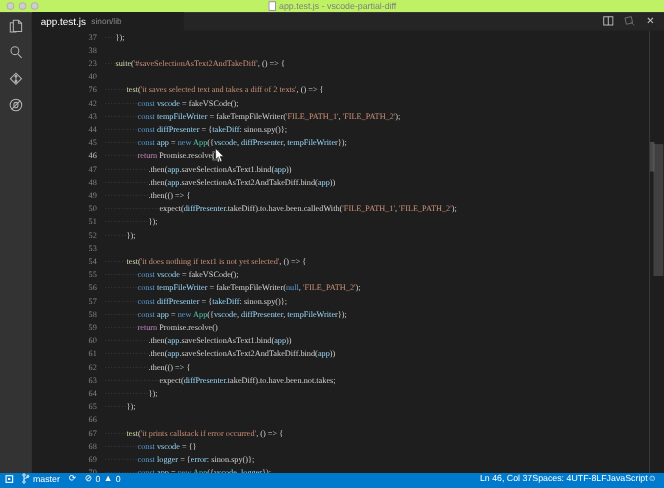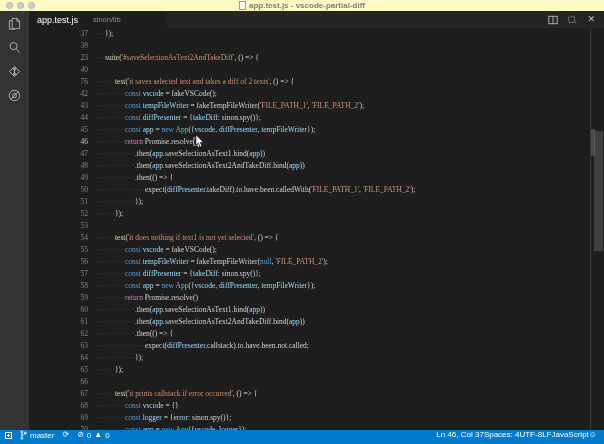--- a/index.html
+++ b/index.html
@@ -1,34 +1,34 @@
 <!DOCTYPE html>
 <html><head>
 <meta charset="utf-8">
 <style>
   html,body{margin:0;padding:0;}
   body{width:604px;height:444px;position:relative;overflow:hidden;background:#1e1e1e;
        font-family:"Liberation Sans",sans-serif;-webkit-font-smoothing:antialiased;}
 
   
-  .titlebar{position:absolute;left:0;top:0;width:604px;height:11px;background:#fef9c3;
-            border-bottom:1px solid #c9c9c9;display:flex;align-items:center;justify-content:center;font-weight:bold;}
+  .titlebar{position:absolute;left:0;top:0;width:604px;height:11px;background:#bef264;
+            border-bottom:1px solid #c9c9c9;display:flex;align-items:center;justify-content:center;}
   .traffic{position:absolute;left:6px;top:2px;display:flex;gap:4px;}
   .traffic span{width:7px;height:7px;border-radius:50%;background:#cfcdcd;border:0.5px solid #b3b1b1;box-sizing:border-box;}
   .win-title{font-size:8px;color:#7f7f7f;display:flex;align-items:center;gap:3px;}
   .doc-mini{display:inline-block;width:5px;height:7px;border:1px solid #9a9a9a;background:#fff;}
 
   
   .activitybar{position:absolute;left:0;top:11px;width:29px;height:419px;background:#333333;}
   .ab-item{width:29px;height:24px;display:flex;align-items:center;justify-content:center;}
   .ab-item svg{stroke:#b4b4b4;fill:none;stroke-width:1;}
 
   
   .tabbar{position:absolute;left:29px;top:11px;right:0;height:17px;background:#252526;display:flex;}
-  .tab{width:138px;height:17px;background:#1e1e1e;display:flex;align-items:center;padding:0 8px;box-sizing:border-box;gap:15px;}
+  .tab{width:138px;height:17px;background:#1e1e1e;display:flex;align-items:center;padding:0 8px;box-sizing:border-box;gap:5px;}
   .tab-name{font-size:9px;color:#ffffff;}
   .tab-path{font-size:7.5px;color:#8a8a8a;}
   .editor-actions{margin-left:auto;display:flex;align-items:center;gap:9px;padding-right:9px;}
   .editor-actions .ea{color:#c5c5c5;font-size:9px;line-height:1;}
   .editor-actions svg{stroke:#c5c5c5;fill:none;stroke-width:1;}
   .ea-dim svg{stroke:#6f6f6f;}
 
   
   .editor{position:absolute;left:29px;top:28px;right:0;bottom:14px;background:#1e1e1e;overflow:hidden;}
   .line{display:flex;height:12px;line-height:12px;white-space:pre;
@@ -149,21 +149,21 @@
       <div class="line"><span class="ln">53</span><span class="lc"></span></div>
       <div class="line"><span class="ln">54</span><span class="lc"><span class="tok-ws">········</span><span class="tok-fn">test</span><span class="tok-pl">(</span><span class="tok-str">'it does nothing if text1 is not yet selected'</span><span class="tok-pl">, () =&gt; {</span></span></div>
       <div class="line"><span class="ln">55</span><span class="lc"><span class="tok-ws">············</span><span class="tok-kw">const</span><span class="tok-pl"> </span><span class="tok-vr">vscode</span><span class="tok-pl"> = fakeVSCode();</span></span></div>
       <div class="line"><span class="ln">56</span><span class="lc"><span class="tok-ws">············</span><span class="tok-kw">const</span><span class="tok-pl"> </span><span class="tok-vr">tempFileWriter</span><span class="tok-pl"> = fakeTempFileWriter(</span><span class="tok-kw">null</span><span class="tok-pl">, </span><span class="tok-str">'FILE_PATH_2'</span><span class="tok-pl">);</span></span></div>
       <div class="line"><span class="ln">57</span><span class="lc"><span class="tok-ws">············</span><span class="tok-kw">const</span><span class="tok-pl"> </span><span class="tok-vr">diffPresenter</span><span class="tok-pl"> = {</span><span class="tok-vr">takeDiff</span><span class="tok-pl">: sinon.spy()};</span></span></div>
       <div class="line"><span class="ln">58</span><span class="lc"><span class="tok-ws">············</span><span class="tok-kw">const</span><span class="tok-pl"> </span><span class="tok-vr">app</span><span class="tok-pl"> = </span><span class="tok-kw">new</span><span class="tok-pl"> </span><span class="tok-cls">App</span><span class="tok-pl">({</span><span class="tok-vr">vscode</span><span class="tok-pl">, </span><span class="tok-vr">diffPresenter</span><span class="tok-pl">, </span><span class="tok-vr">tempFileWriter</span><span class="tok-pl">});</span></span></div>
       <div class="line"><span class="ln">59</span><span class="lc"><span class="tok-ws">············</span><span class="tok-ctl">return</span><span class="tok-pl"> Promise.resolve()</span></span></div>
       <div class="line"><span class="ln">60</span><span class="lc"><span class="tok-ws">················</span><span class="tok-pl">.then(</span><span class="tok-vr">app</span><span class="tok-pl">.saveSelectionAsText1.bind(</span><span class="tok-vr">app</span><span class="tok-pl">))</span></span></div>
       <div class="line"><span class="ln">61</span><span class="lc"><span class="tok-ws">················</span><span class="tok-pl">.then(</span><span class="tok-vr">app</span><span class="tok-pl">.saveSelectionAsText2AndTakeDiff.bind(</span><span class="tok-vr">app</span><span class="tok-pl">))</span></span></div>
       <div class="line"><span class="ln">62</span><span class="lc"><span class="tok-ws">················</span><span class="tok-pl">.then(() =&gt; {</span></span></div>
-      <div class="line"><span class="ln">63</span><span class="lc"><span class="tok-ws">····················</span><span class="tok-pl">expect(</span><span class="tok-vr">diffPresenter</span><span class="tok-pl">.callstack).to.have.been.not.called;</span></span></div>
+      <div class="line"><span class="ln">63</span><span class="lc"><span class="tok-ws">····················</span><span class="tok-pl">expect(</span><span class="tok-vr">diffPresenter</span><span class="tok-pl">.takeDiff).to.have.been.not.takes;</span></span></div>
       <div class="line"><span class="ln">64</span><span class="lc"><span class="tok-ws">················</span><span class="tok-pl">});</span></span></div>
       <div class="line"><span class="ln">65</span><span class="lc"><span class="tok-ws">········</span><span class="tok-pl">});</span></span></div>
       <div class="line"><span class="ln">66</span><span class="lc"></span></div>
       <div class="line"><span class="ln">67</span><span class="lc"><span class="tok-ws">········</span><span class="tok-fn">test</span><span class="tok-pl">(</span><span class="tok-str">'it prints callstack if error occurred'</span><span class="tok-pl">, () =&gt; {</span></span></div>
       <div class="line"><span class="ln">68</span><span class="lc"><span class="tok-ws">············</span><span class="tok-kw">const</span><span class="tok-pl"> </span><span class="tok-vr">vscode</span><span class="tok-pl"> = {}</span></span></div>
       <div class="line"><span class="ln">69</span><span class="lc"><span class="tok-ws">············</span><span class="tok-kw">const</span><span class="tok-pl"> </span><span class="tok-vr">logger</span><span class="tok-pl"> = {</span><span class="tok-vr">error</span><span class="tok-pl">: sinon.spy()};</span></span></div>
       <div class="line"><span class="ln">70</span><span class="lc"><span class="tok-ws">············</span><span class="tok-kw">const</span><span class="tok-pl"> </span><span class="tok-vr">app</span><span class="tok-pl"> = </span><span class="tok-kw">new</span><span class="tok-pl"> </span><span class="tok-cls">App</span><span class="tok-pl">({</span><span class="tok-vr">vscode</span><span class="tok-pl">, </span><span class="tok-vr">logger</span><span class="tok-pl">});</span></span></div>
     </div>
   <div class="scroll-rail">
     <div class="scroll-deco"></div>

